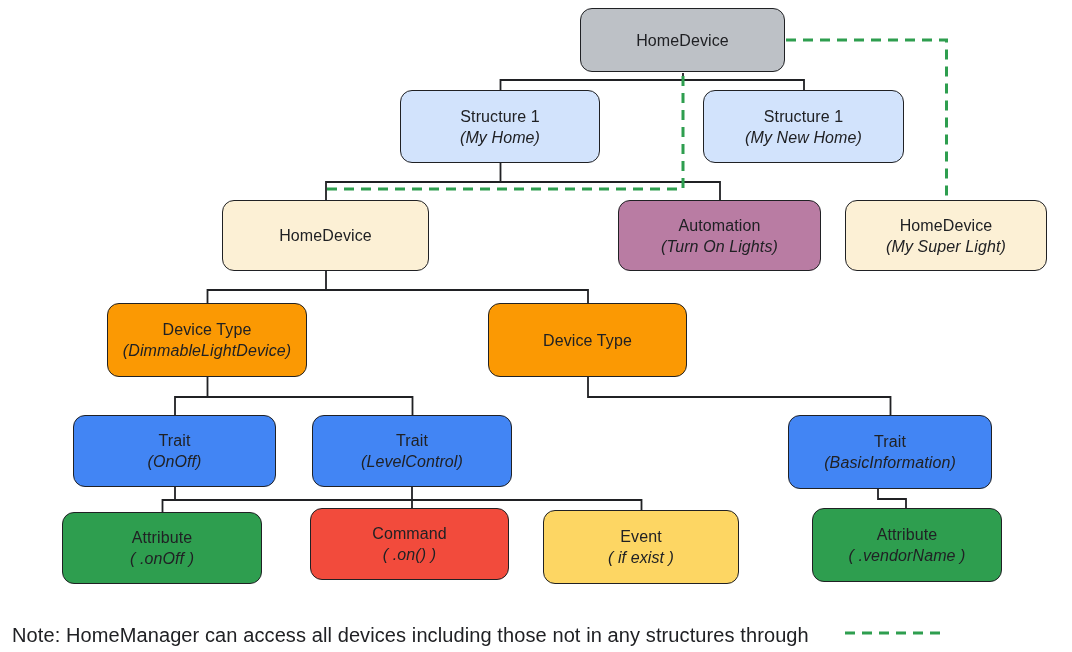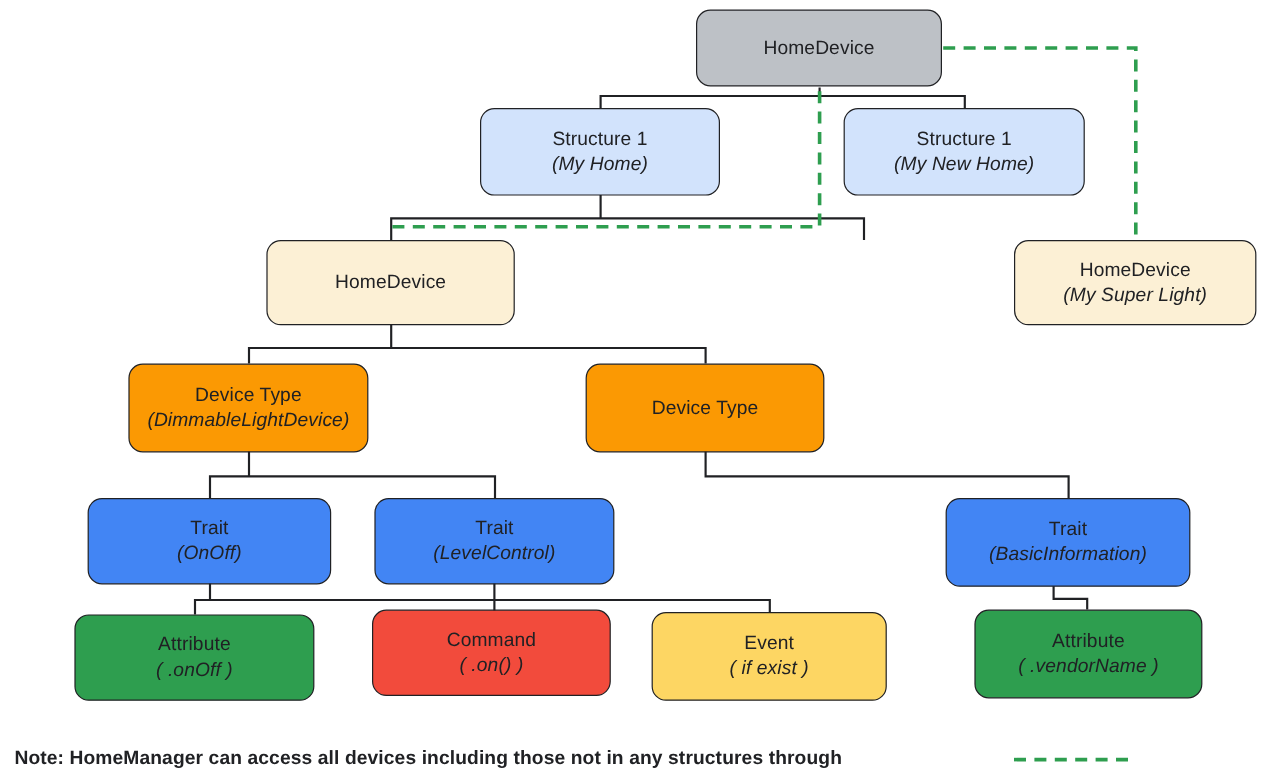--- a/index.html
+++ b/index.html
@@ -47,21 +47,21 @@
   #n-devicetype2      {left:488px;top:303px;width:197px;height:72px;}
   #n-trait-onoff      {left:73px; top:415px;width:201px;height:70px;}
   #n-trait-level      {left:312px;top:415px;width:198px;height:70px;}
   #n-trait-basic      {left:788px;top:415px;width:202px;height:72px;}
   #n-attr-onoff       {left:62px; top:512px;width:198px;height:70px;}
   #n-command-on       {left:310px;top:508px;width:197px;height:70px;}
   #n-event-ifexist    {left:543px;top:510px;width:194px;height:72px;}
   #n-attr-vendorname  {left:812px;top:508px;width:188px;height:72px;}
   .note{
     position:absolute;left:12px;top:624px;
-    font-size:16px;font-weight:bold;
+    font-size:20px;font-weight:normal;
     letter-spacing:.1px;
     color:var(--text,#202124);
     white-space:nowrap;
   }
 </style>
 </head>
 <body>
 
 <div class="canvas">
 
@@ -90,20 +90,24 @@
 
   <div class="node" id="n-structure2" style="--fill: #D2E3FC;">
     <span class="t">Structure 1</span>
     <span class="s">(My New Home)</span>
   </div>
 
   <div class="node stacked" id="n-homedevice1" style="--fill: #FCF0D5;">
     <span class="t">HomeDevice</span>
   </div>
 
+  <div class="node stacked" id="n-automation" style="--fill: #B97CA3;">
+    <span class="t">Automation</span>
+    <span class="s">(Turn On Lights)</span>
+  </div>
 
   <div class="node stacked" id="n-homedevice2" style="--fill: #FCF0D5;">
     <span class="t">HomeDevice</span>
     <span class="s">(My Super Light)</span>
   </div>
 
   <div class="node" id="n-devicetype1" style="--fill: #FB9903;">
     <span class="t">Device Type</span>
     <span class="s">(DimmableLightDevice)</span>
   </div>

